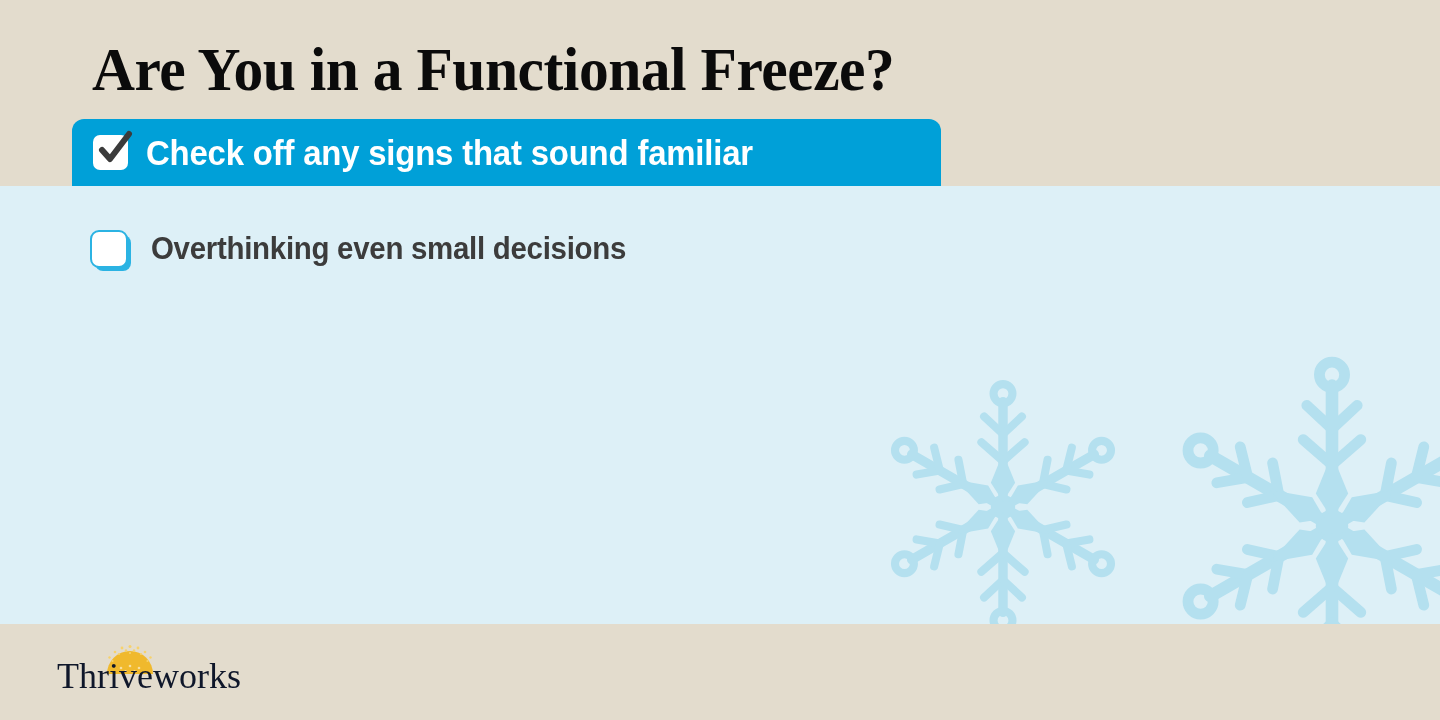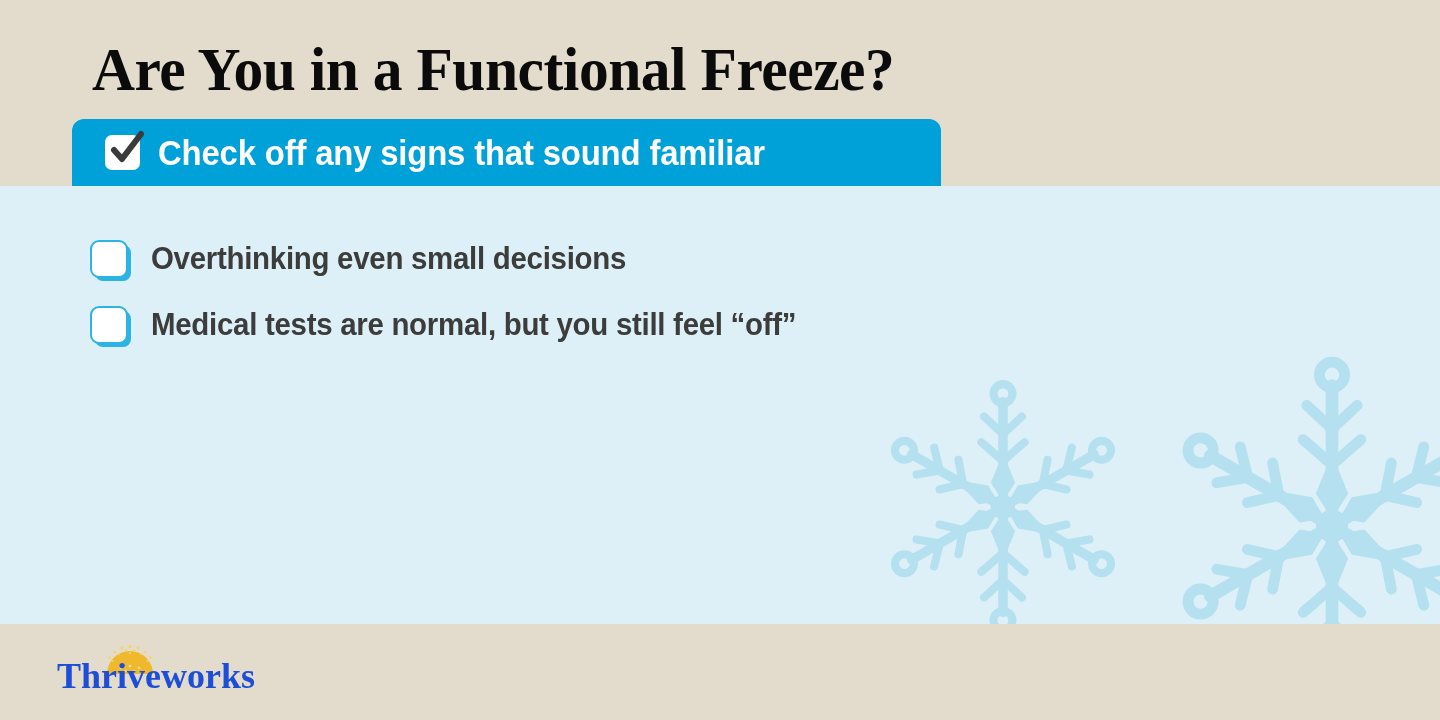--- a/index.html
+++ b/index.html
@@ -78,21 +78,21 @@
   .banner {
     position: absolute;
     left: 72px;
     top: 119px;
     width: 869px;
     height: 67px;
     background: #00a0d8;
     border-radius: 12px 12px 0 0;
     display: flex;
     align-items: center;
-    padding-left: 33px;
+    padding-left: 21px;
     box-sizing: border-box;
   }
   .banner-checkbox {
     position: relative;
     width: 35px;
     height: 35px;
     background: #ffffff;
     border-radius: 7px;
     flex: 0 0 auto;
     margin-right: 18px;
@@ -114,21 +114,21 @@
     letter-spacing: -0.2px;
     transform: scaleX(0.94);
     transform-origin: left center;
     white-space: nowrap;
   }
 
   
   .checklist {
     position: absolute;
     left: 90px;
-    top: 226px;
+    top: 216px;
     width: 1000px;
   }
   .check-row {
     display: flex;
     align-items: center;
     height: 66px;
   }
   .check-box {
     position: relative;
     width: 38px;
@@ -166,24 +166,24 @@
     left: 44px;
     top: -2px;
     width: 58px;
     height: 30px;
   }
   .logo-text {
     position: absolute;
     left: 0;
     top: 10px;
     font-family: "Liberation Serif", "DejaVu Serif", serif;
-    font-weight: bold;
+    font-weight: normal;
     font-size: 36px;
     line-height: 40px;
-    color: #1d4ed8;
+    color: #0f172a;
     letter-spacing: 0px;
     white-space: nowrap;
   }
 </style>
 </head>
 <body>
 
 <div id="canvas">
 
   <div class="band-top"></div>
@@ -364,24 +364,20 @@
 
     <div class="check-row">
       <div class="check-box"></div>
       <div class="check-label">Overthinking even small decisions</div>
     </div>
 
 
 
 
 
-    <div class="check-row">
-      <div class="check-box"></div>
-      <div class="check-label">Medical tests are normal, but you still feel “off”</div>
-    </div>
 
   </div>
 
   <div class="logo">
     <svg class="logo-sun" viewBox="0 0 58 30">
       <path d="M6 30 A23 23 0 0 1 52 30 Z" fill="#f0b92d"></path>
       <g fill="#f7d26b">
         <circle cx="29" cy="2.5" r="1.5"></circle>
         <circle cx="21" cy="4" r="1.4"></circle>
           <circle cx="37" cy="4" r="1.4"></circle>

